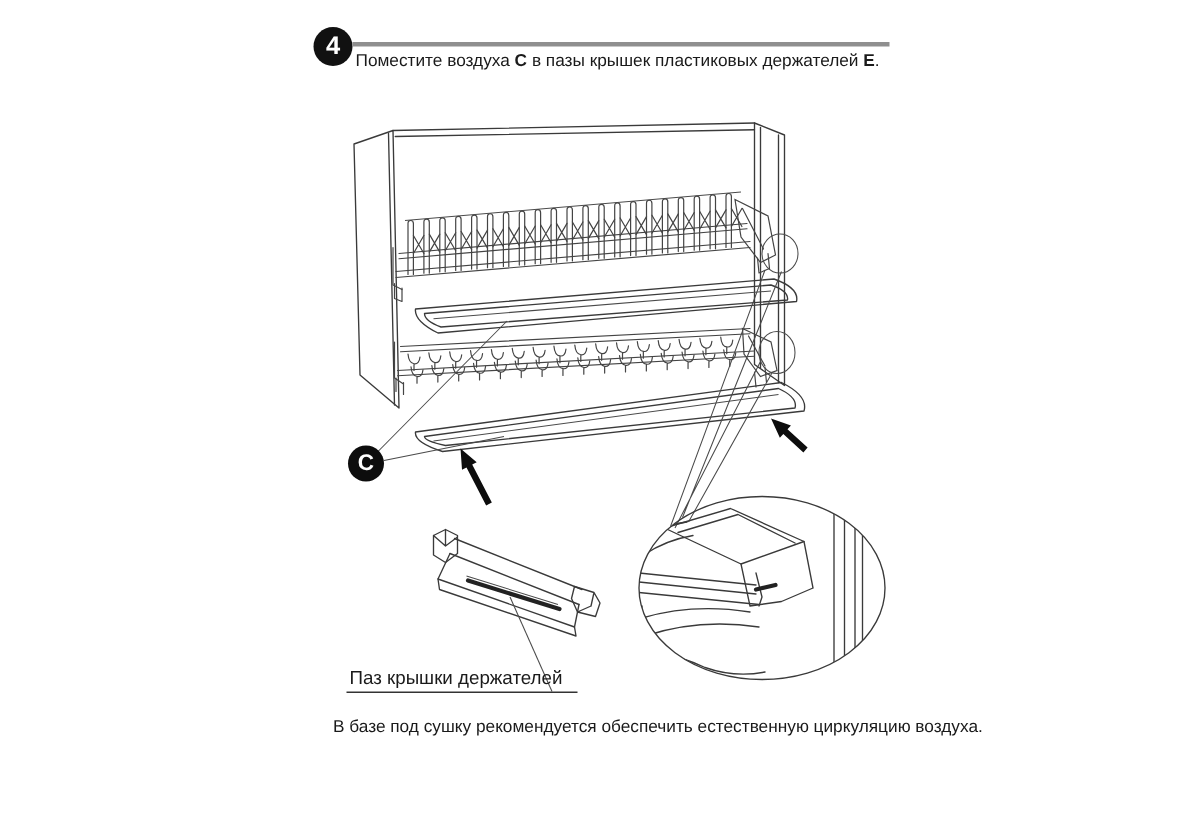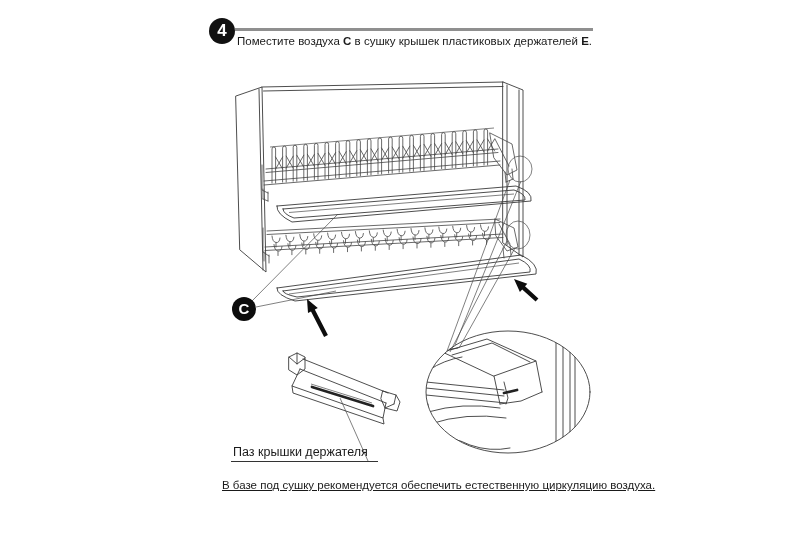--- a/index.html
+++ b/index.html
@@ -18,36 +18,36 @@
   #instruction b{font-weight:bold;}
   #part-c-badge{
     left:232px;top:297px;width:24px;height:24px;border-radius:50%;
     background:#0d0d0d;color:#ffffff;font-weight:bold;font-size:15px;
     line-height:24px;text-align:center;
   }
   #groove-callout{
     left:231px;top:445px;font-size:12.5px;white-space:nowrap;
     padding:0 10px 2px 2px;border-bottom:1.2px solid #333333;
   }
-  #footer-note{left:222px;top:479px;font-size:11.5px;white-space:nowrap;text-decoration:underline;}
+  #footer-note{left:222px;top:479px;font-size:11.5px;white-space:nowrap;}
   svg{position:absolute;left:0;top:0;}
   .wire{stroke:#3a3a3a;stroke-width:0.9;fill:none;stroke-linejoin:round;stroke-linecap:round;}
   .thin{stroke:#4a4a4a;stroke-width:0.7;fill:none;}
   .rack{stroke:#444444;stroke-width:0.8;fill:none;stroke-linecap:round;}
   .blackfill{fill:#0d0d0d;stroke:none;}
   .groove{stroke:#222222;stroke-width:2.8;fill:none;stroke-linecap:round;}
 </style>
 </head>
 <body>
 
 <div id="page">
 
   <div id="step-badge" class="abs">4</div>
   <div id="step-rule" class="abs"></div>
-  <div id="instruction" class="abs"><span>Поместите воздуха </span><b>C</b><span> в сушку крышек пластиковых держателей </span><b>E</b><span>.</span></div>
+  <div id="instruction" class="abs"><span>Поместите воздуха </span><b>C</b><span> в пазы крышек пластиковых держателей </span><b>E</b><span>.</span></div>
 
   <svg width="800" height="542" viewBox="0 0 800 542">
     <defs>
       <symbol id="prong" overflow="visible">
         <path class="rack" d="M0,36 L0,2 Q0,0 1.8,0 Q3.6,0 3.6,2 L3.6,36"></path>
         <path class="rack" d="M3.6,10 L10.6,22 M10.6,10 L3.6,22"></path>
       </symbol>
       <symbol id="hook" overflow="visible">
         <path class="rack" d="M0,0 Q0.5,6 4,6.5 Q7.5,7 8,2 M4,7 L4,11"></path>
       </symbol>
@@ -181,16 +181,16 @@
       <path class="wire" d="M292,386 L293,393 L384,424 L383,418"></path>
       <path class="thin" d="M311,384 L372,403"></path>
       <path class="groove" d="M312,387 L373,406"></path>
       <path class="wire" d="M383,391 L396,395 L400,402 L397,411 L385,408 L381,399 Z M396,395 L394,404 M385,408 L394,404"></path>
       <path class="thin" d="M340,398 L368,461"></path>
     </g>
   </svg>
 
   <div id="part-c-badge" class="abs">C</div>
 
-  <div id="groove-callout" class="abs">Паз крышки держателя</div>
+  <div id="groove-callout" class="abs">Паз крышки держателей</div>
 
   <div id="footer-note" class="abs">В базе под сушку рекомендуется обеспечить естественную циркуляцию воздуха.</div>
 </div>
 
 </body></html>

